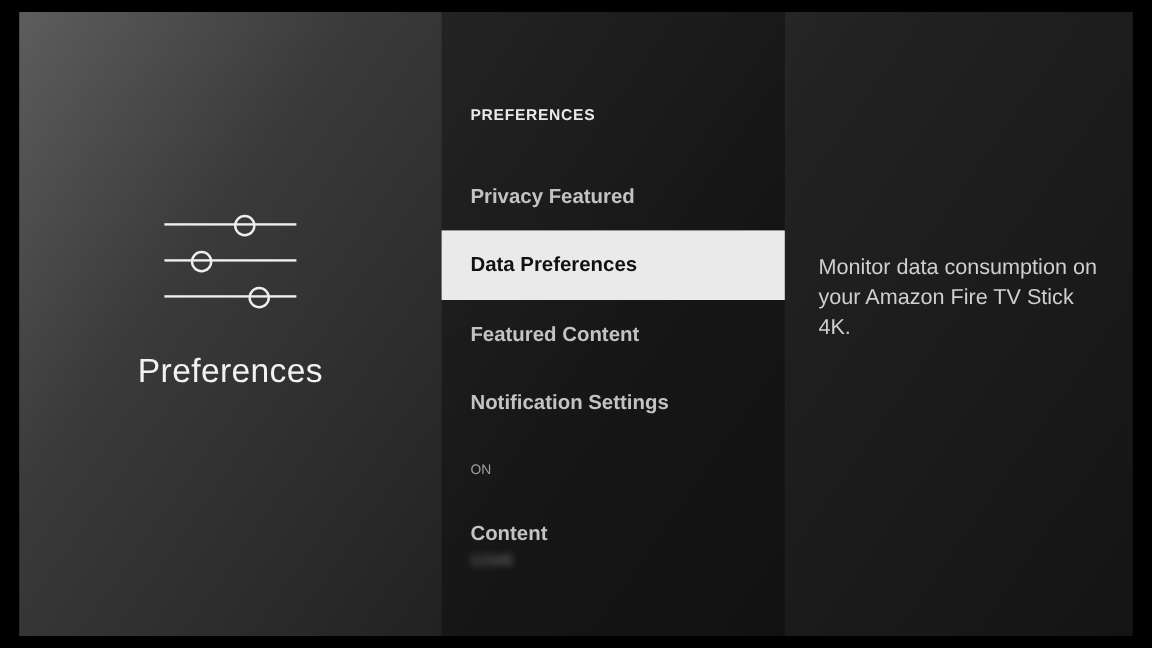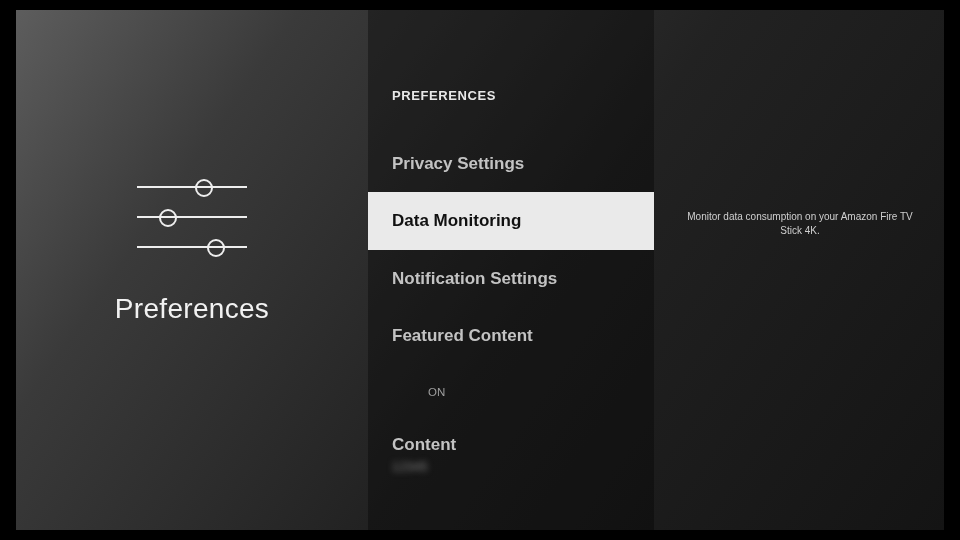--- a/index.html
+++ b/index.html
@@ -32,31 +32,31 @@
 
     
     .middle { width: 286px; background: rgba(0,0,0,0.34); display: flex; flex-direction: column; }
     .middle-header {
       font-size: 13px; letter-spacing: 0.6px; color: #e8e8e8; font-weight: 600;
       padding: 78px 0 32px 24px;
     }
     .menu { display: flex; flex-direction: column; }
     .menu-item { padding: 18px 24px; }
     .menu-item .label { font-size: 17px; font-weight: 600; color: #c3c3c3; line-height: 1.25; }
-    .menu-item .sub { font-size: 11.5px; color: #9f9f9f; margin-top: 4px; margin-left: 36px; }
+    .menu-item .sub { font-size: 11.5px; color: #9f9f9f; margin-top: 4px; }
     .menu-item.selected { background: #eaeaea; }
     .menu-item.selected .label { color: #111111; }
     .location-value {
       display: inline-block; margin-top: 5px; font-size: 12px; color: #888;
       filter: blur(3.2px); letter-spacing: 0.5px;
     }
 
     
     .right { flex: 1; padding: 200px 26px 0 28px; }
-    .desc { font-size: 10px; color: #cfcfcf; line-height: 1.4; max-width: 240px; text-align: center; }
+    .desc { font-size: 18px; color: #cfcfcf; line-height: 1.4; max-width: 240px; }
   </style>
 </head>
 <body>
 
 <div class="frame">
 
   <div class="left">
     <div class="pref-icon">
       <div class="slider-row" style="top:12px;">
         <div class="slider-line"></div>
@@ -71,30 +71,30 @@
         <div class="slider-knob" style="left:70px;"></div>
       </div>
     </div>
     <div class="left-title">Preferences</div>
   </div>
 
   <div class="middle">
     <div class="middle-header">PREFERENCES</div>
     <div class="menu">
       <div class="menu-item">
-        <div class="label">Privacy Settings</div>
+        <div class="label">Privacy Featured</div>
       </div>
       <div class="menu-item selected">
-        <div class="label">Data Monitoring</div>
+        <div class="label">Data Preferences</div>
+      </div>
+      <div class="menu-item">
+        <div class="label">Featured Content</div>
       </div>
       <div class="menu-item">
         <div class="label">Notification Settings</div>
-      </div>
-      <div class="menu-item">
-        <div class="label">Featured Content</div>
       </div>
       <div class="menu-item">
         <div class="sub">ON</div>
       </div>
       <div class="menu-item">
         <div class="label">Content</div>
         <span class="location-value">12345</span>
       </div>
       <div class="menu-item">
         

